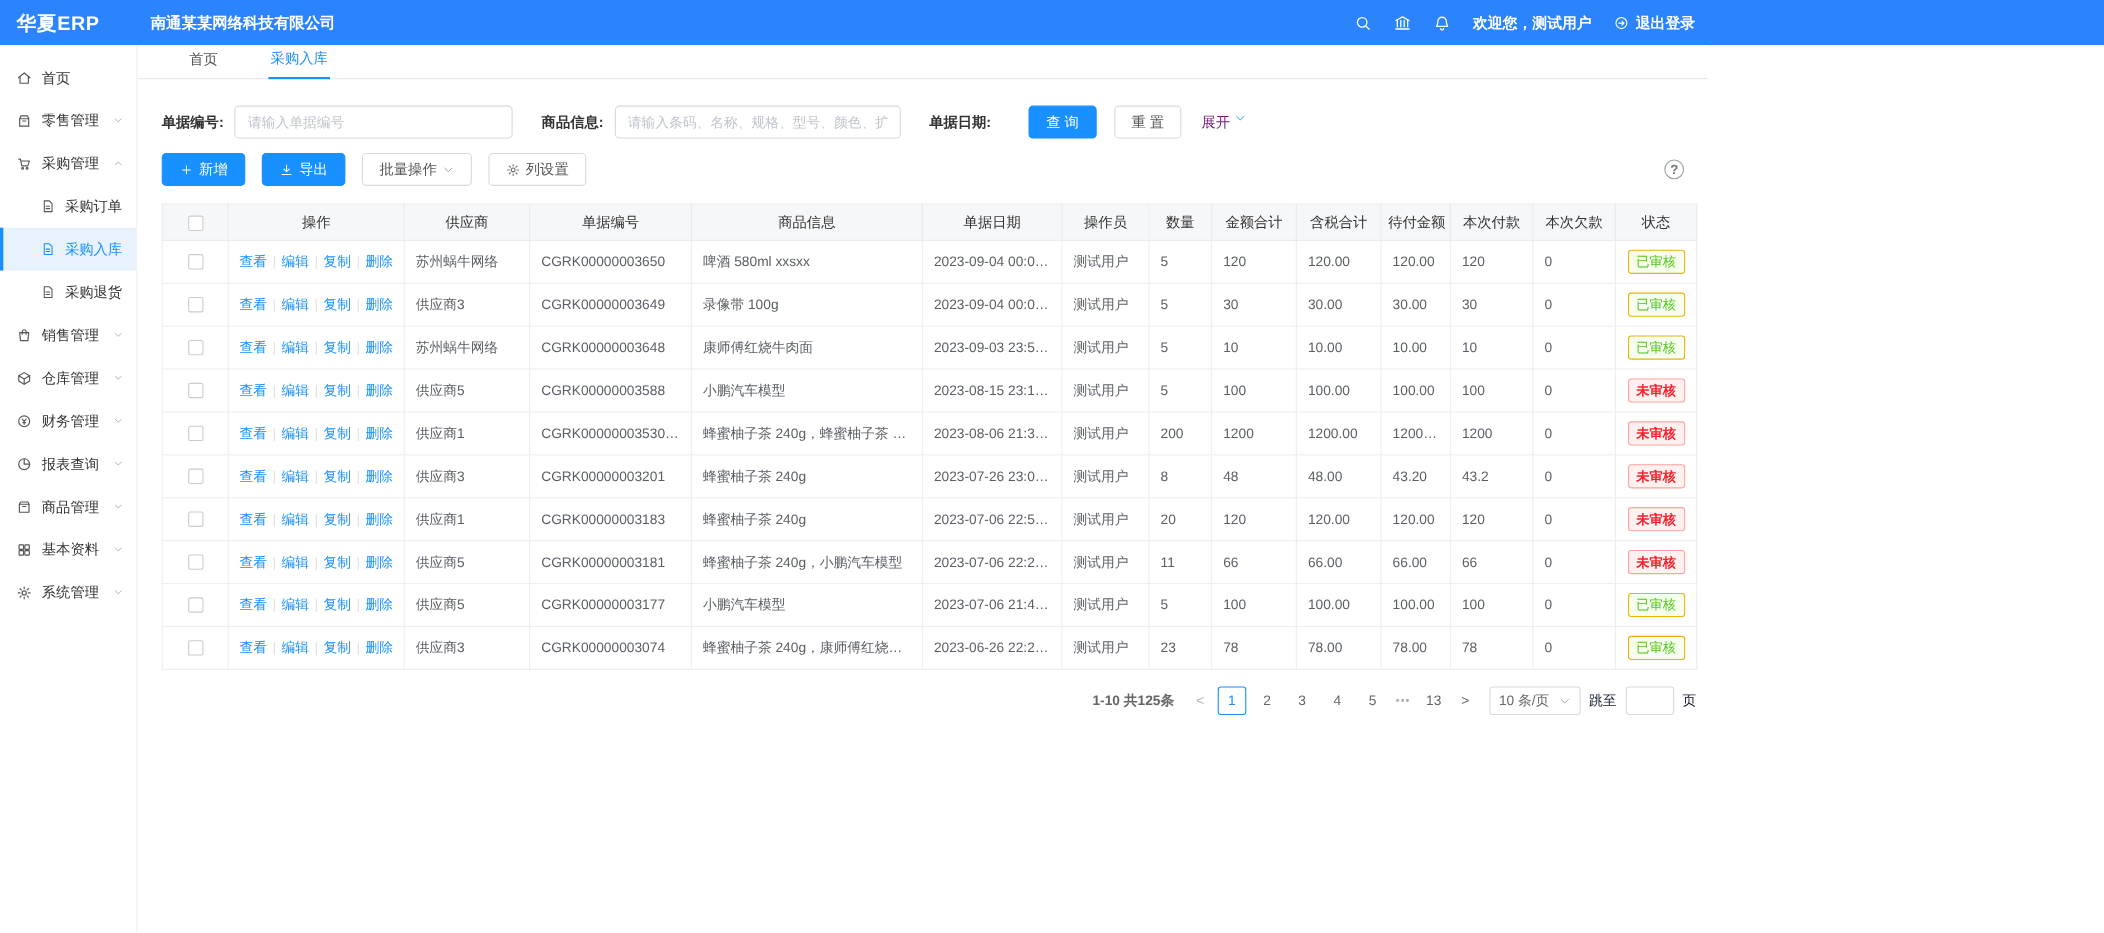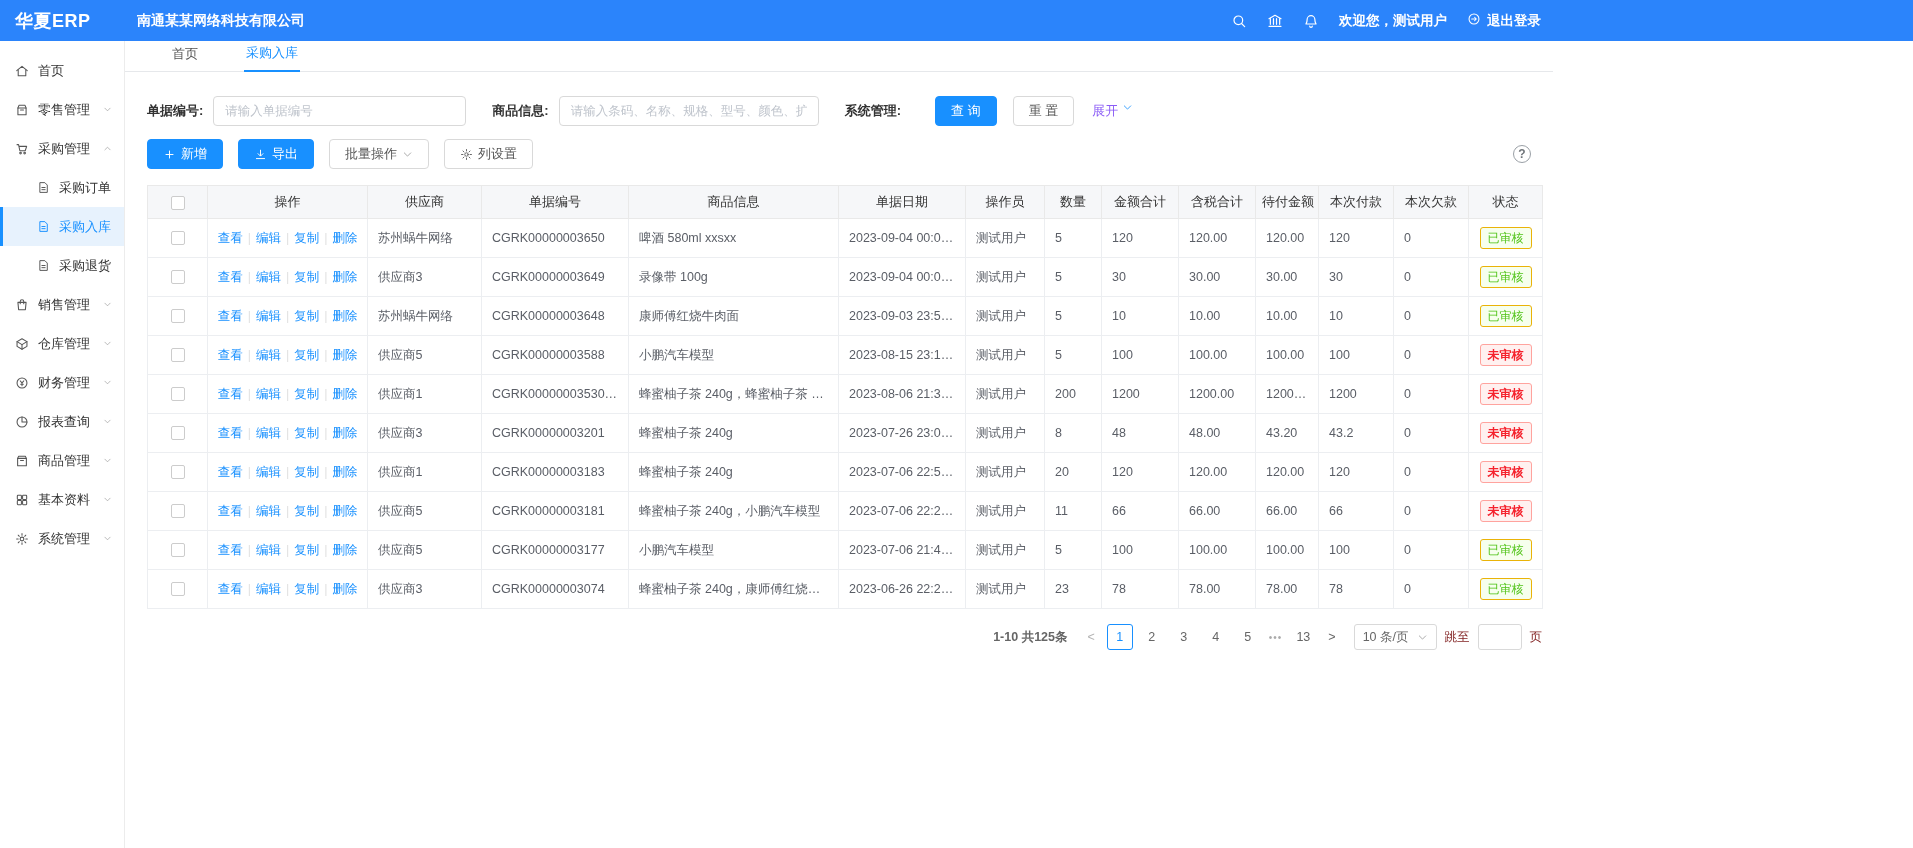--- a/index.html
+++ b/index.html
@@ -11,21 +11,21 @@
   }
   
   .header { height:41px; background:#2b84fb; width:100%; }
   .header-inner { width:1553px; height:100%; display:flex; align-items:center; }
   .logo { width:125px; padding-left:15px; font-size:18px; font-weight:bold; color:#fff; letter-spacing:.5px; white-space:nowrap; }
   .company { margin-left:12px; font-size:14px; font-weight:bold; color:#fff; white-space:nowrap; }
   .header-right { margin-left:auto; display:flex; align-items:center; gap:20px; padding-right:12px; }
   .hicon { width:16px; height:16px; color:#fff; display:inline-flex; cursor:pointer; }
   .hicon.sm { width:14px; height:14px; }
   .welcome { color:#fff; font-size:13.5px; font-weight:600; white-space:nowrap;text-align:right; }
-  .logout { display:inline-flex; align-items:flex-start; gap:6px; color:#fff; font-size:13.5px; font-weight:600; cursor:pointer; white-space:nowrap; }
+  .logout { display:inline-flex; align-items:center; gap:6px; color:#fff; font-size:13.5px; font-weight:600; cursor:pointer; white-space:nowrap; }
   
   .app-body { display:flex; width:1553px; height:807px; background:#fff; }
   .sidebar { width:125px; min-width:125px; border-right:1px solid #ececec; padding-top:10px; background:#fff; }
   .menu-item { height:39px; display:flex; align-items:center; padding:0 12px 0 15px; font-size:13px; color:#333; cursor:pointer; }
   .mi-icon { width:14px; height:14px; margin-right:9px; color:#555; display:inline-flex; flex:none; }
   .mi-label { flex:1; white-space:nowrap; }
   .mi-chev { width:9px; height:9px; color:#999; display:inline-flex; flex:none; }
   .submenu-item { height:39px; display:flex; align-items:center; padding-left:34px; font-size:13px; color:#333; cursor:pointer; border-left:3px solid transparent; }
   .submenu-item .mi-icon { width:13px; height:13px; }
   .submenu-item.active { background:#e7f2fd; color:#1890ff; border-left-color:#1890ff; }
@@ -42,21 +42,21 @@
   .input { height:30px; border:1px solid #d9d9d9; border-radius:4px; padding:0 11px; font-size:12.5px; color:#333; outline:none; background:#fff; font-family:inherit; }
   .input::placeholder { color:#bfc4cc; }
   .input.bill { width:253px; }
   .input.goods { width:260px; }
   .date-range { width:258px; height:30px; border:1px solid #d9d9d9; border-radius:4px; display:inline-flex; align-items:center; justify-content:space-between; padding:0 24px; cursor:text; background:#fff; }
   .ph { color:#bfc4cc; font-size:12.5px; white-space:nowrap; }
   .btn { height:30px; padding:0 15px; font-size:13px; border-radius:4px; display:inline-flex; align-items:center; gap:5px; background:#fff; border:1px solid #d9d9d9; color:#555; cursor:pointer; white-space:nowrap; font-family:inherit; }
   .btn.primary { background:#1890ff; border-color:#1890ff; color:#fff; }
   .btn.search { margin-left:24px; }
   .btn.reset { margin-left:16px; }
-  .expand { margin-left:18px; color:#8b5cf6; font-size:13px; display:inline-flex; align-items:flex-start; gap:4px; cursor:pointer; }
+  .expand { margin-left:18px; color:#701a75; font-size:13px; display:inline-flex; align-items:flex-start; gap:4px; cursor:pointer; }
   .chev-sm { width:11px; height:11px; color:#1890ff; display:inline-flex; }
   .chev-sm.gray { color:#999; }
   .btn-ic { width:13px; height:13px; display:inline-flex; color:currentColor; }
   .btn-ic.gray { color:#666; }
   
   .toolbar { display:flex; align-items:center; gap:15px; margin:13px 22px 4px 22px; }
   .help-circle { margin-left:auto; width:18px; height:18px; border:1.5px solid #9aa0a6; border-radius:50%; color:#70757a; font-size:12px; font-weight:bold; display:inline-flex; align-items:center; justify-content:center; cursor:pointer; }
   
   .table-wrap { margin:12px 0 0 22px; width:1395px; }
   table { width:100%; border-collapse:collapse; table-layout:fixed; }
@@ -72,21 +72,21 @@
   
   .pagination { width:1395px; margin:15px 0 0 22px; display:flex; justify-content:flex-end; align-items:center; gap:8px; font-size:12.5px; color:#666; }
   .pg-summary { margin-right:8px;font-weight:bold; }
   .pg-arrow { color:#b3b3b3; padding:0 4px; cursor:pointer; }
   .pg-arrow.next { color:#666; }
   .pg-pages { display:inline-flex; gap:6px; align-items:center; }
   .page-num { min-width:26px; height:26px; line-height:24px; text-align:center; cursor:pointer; color:#666; border:1px solid transparent; border-radius:3px; }
   .page-num.active { border-color:#1890ff; color:#1890ff; background:#fff; }
   .page-ellipsis { color:#aaa; font-size:10px; letter-spacing:1px; padding:0 2px; cursor:pointer; }
   .pg-size { height:26px; border:1px solid #d9d9d9; border-radius:3px; display:inline-flex; align-items:center; gap:8px; padding:0 8px; cursor:pointer; margin-left:6px; background:#fff; }
-  .pg-jump-label { color:#7f1d1d; white-space:nowrap; }
+  .pg-jump-label { color:#0f172a; white-space:nowrap; }
   .pg-jump-input { width:44px; height:26px; border:1px solid #d9d9d9; border-radius:3px; outline:none; }
 </style>
 </head>
 <body>
 
 <div class="header">
   <div class="header-inner">
     <div class="logo">华夏ERP</div>
     <div class="company">南通某某网络科技有限公司</div>
     <div class="header-right">
@@ -299,21 +299,21 @@
     <div class="tabbar">
         <div class="tab">首页</div>
         <div class="tab active">采购入库</div>
       </div>
 
     <div class="filters">
       <span class="filter-label">单据编号:</span>
       <input class="input bill" placeholder="请输入单据编号" style="">
       <span class="filter-label g2">商品信息:</span>
       <input class="input goods" placeholder="请输入条码、名称、规格、型号、颜色、扩展..." style="">
-      <span class="filter-label g2">系统管理:</span>
+      <span class="filter-label g2">单据日期:</span>
       <button class="btn primary search">查 询</button>
       <button class="btn reset">重 置</button>
       <a class="expand">
         <span>展开</span>
         <span class="chev-sm">
             <svg viewBox="0 0 24 24" fill="none" stroke="currentColor" stroke-width="1.8" stroke-linecap="round" stroke-linejoin="round" style="width:100%;height:100%;display:block">
               <path d="M5 8.5l7 7 7-7"></path>
             </svg>
           </span>
       </a>

